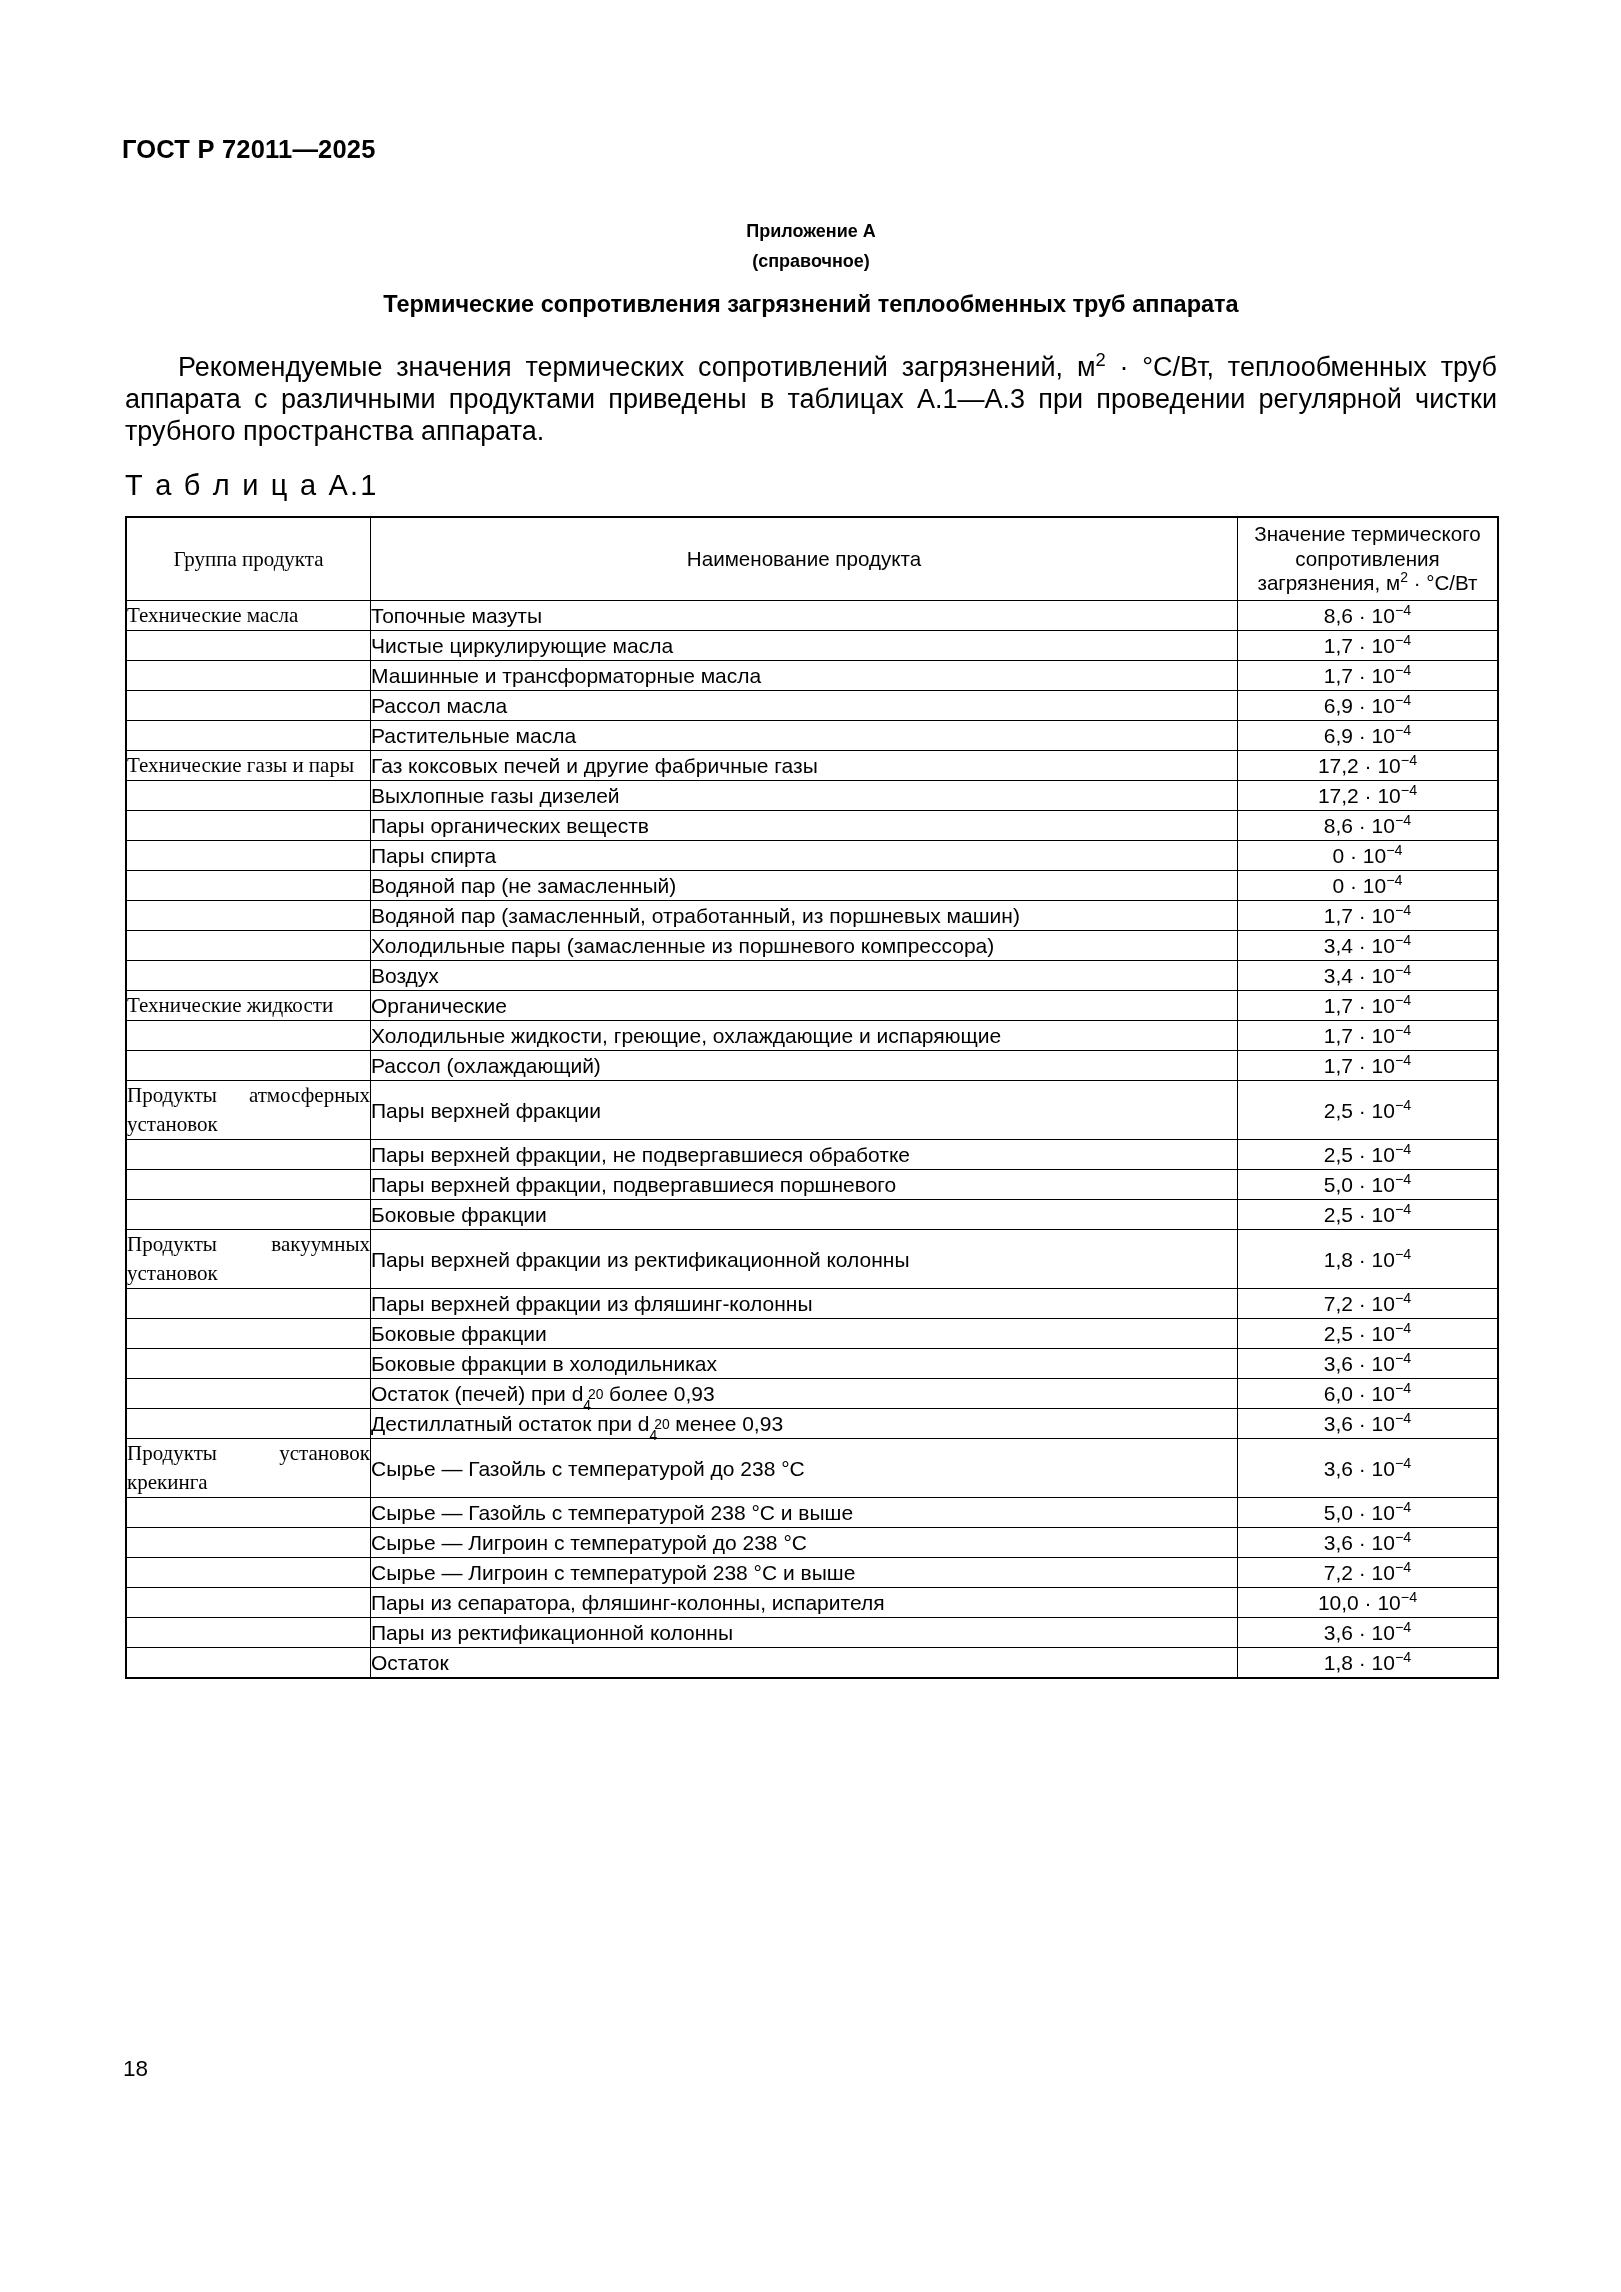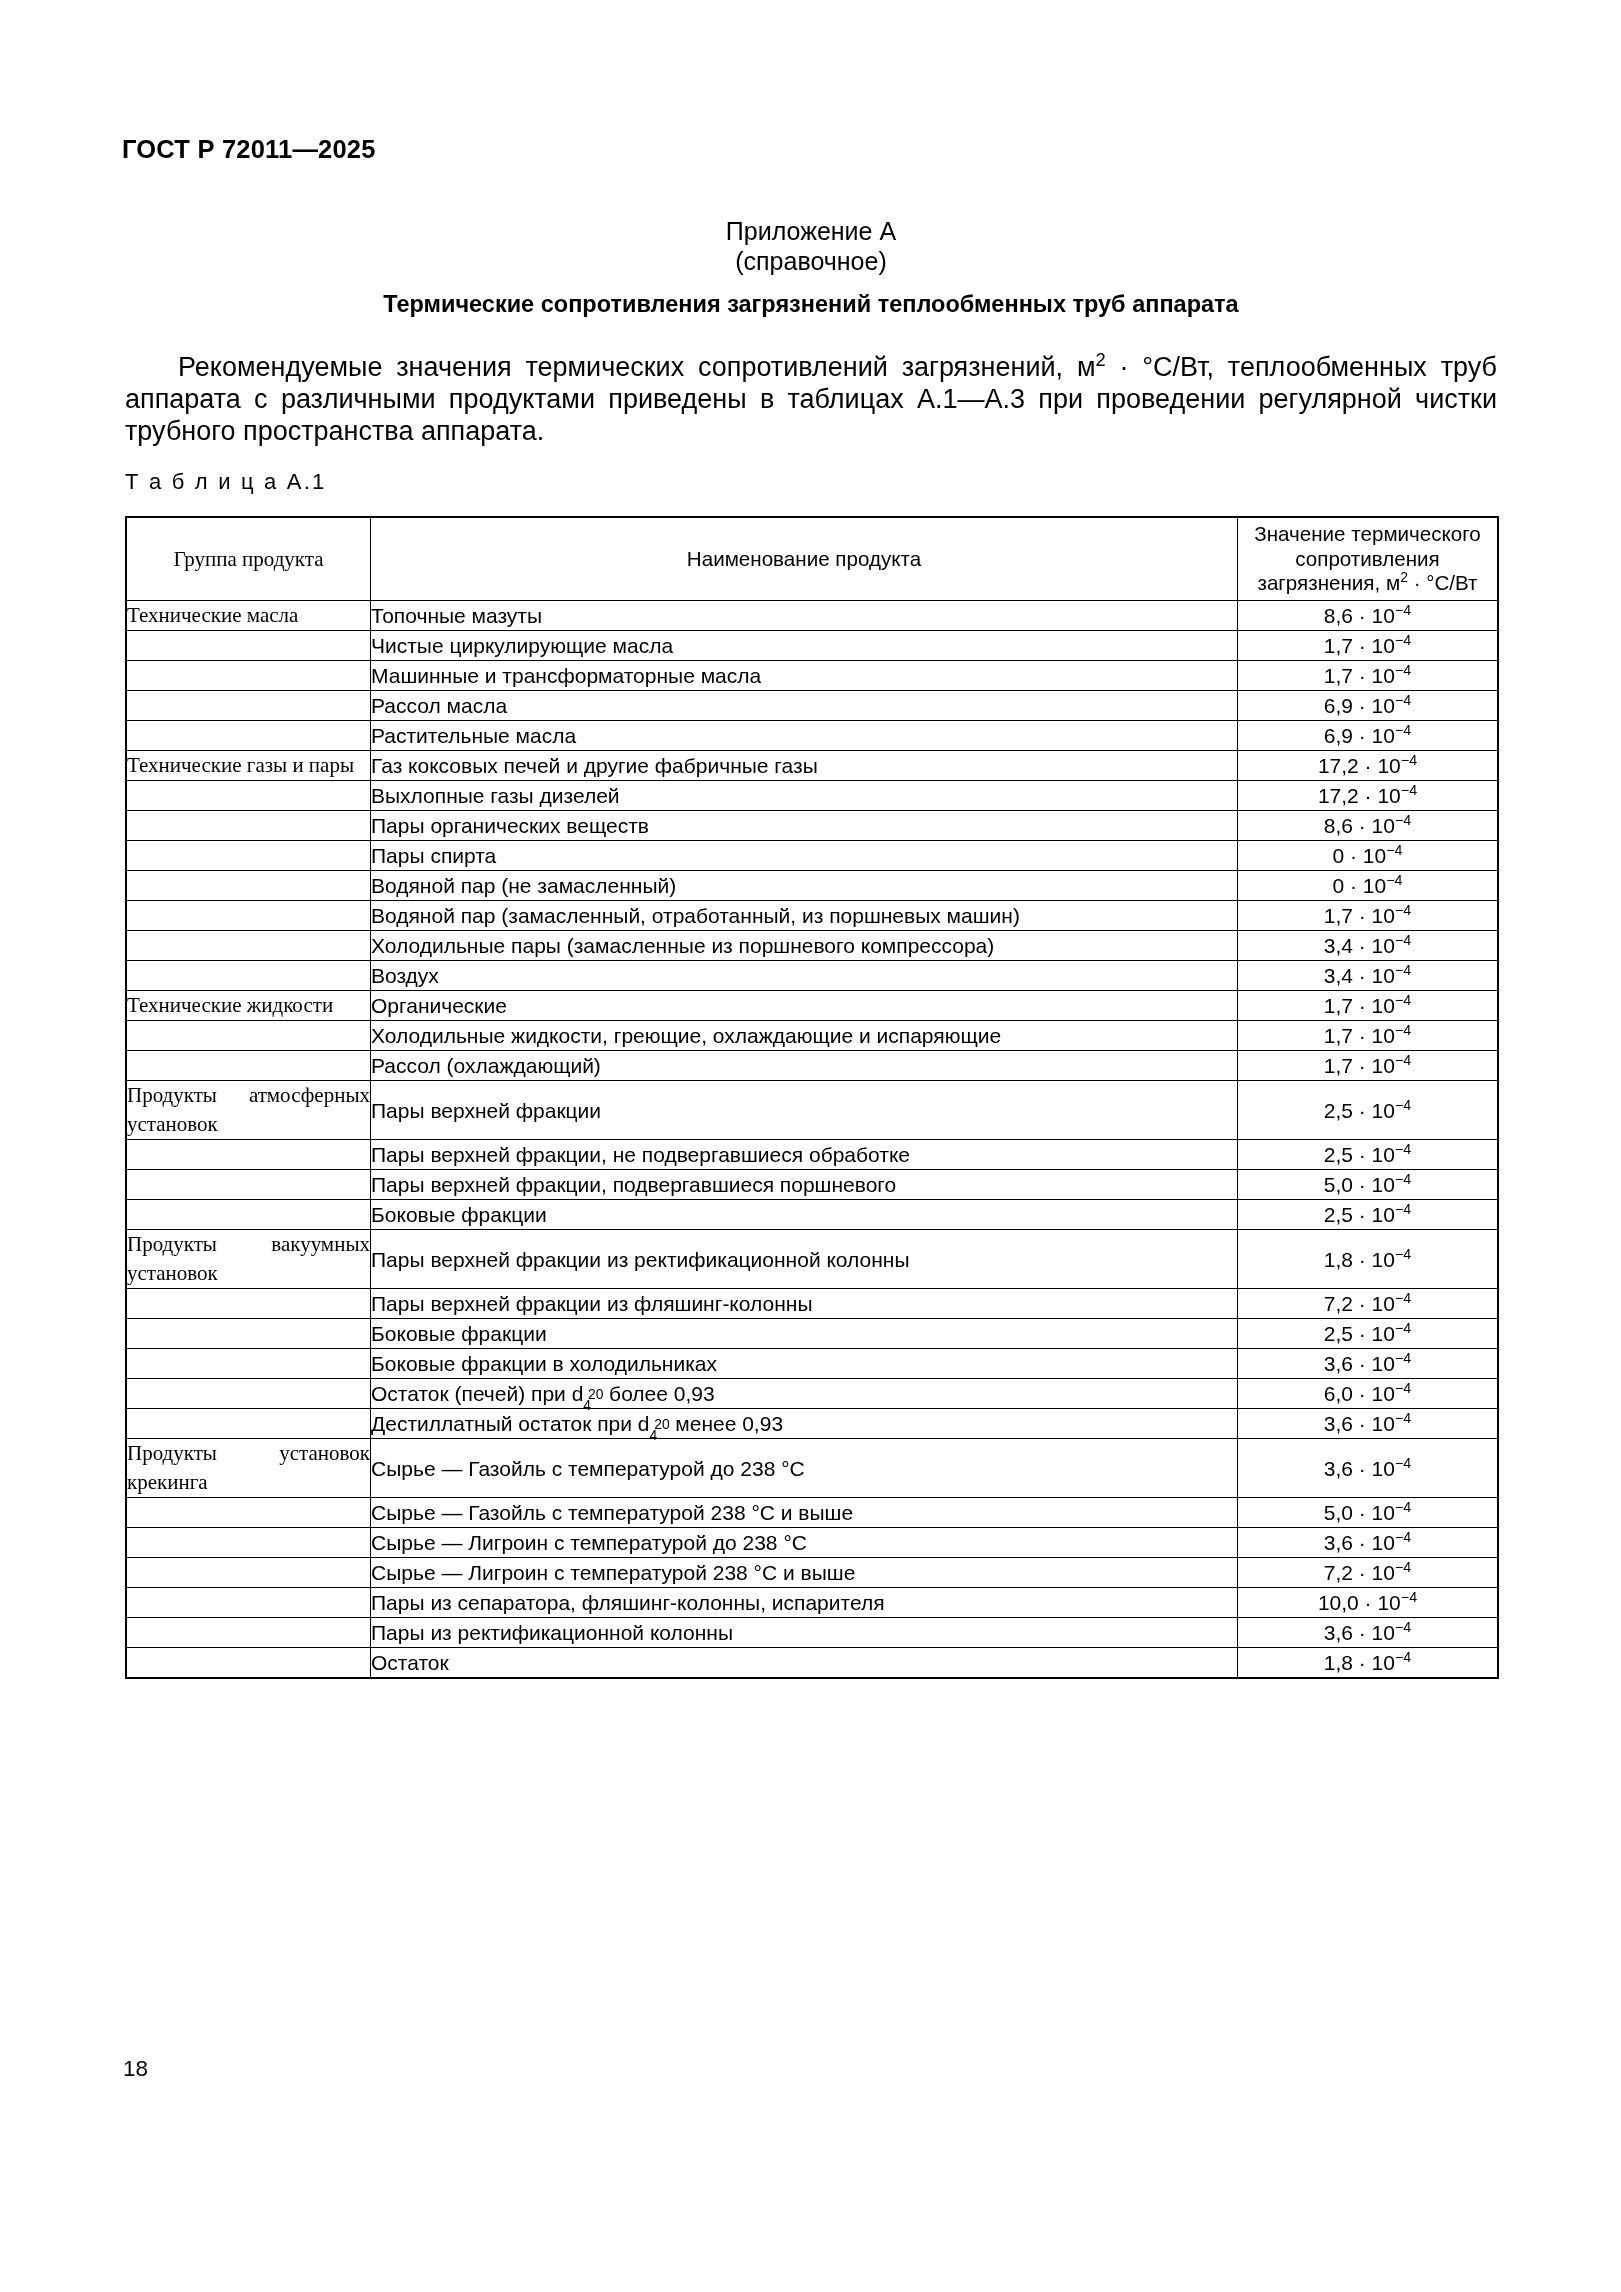--- a/index.html
+++ b/index.html
@@ -37,22 +37,22 @@
 
   
   .annex-block {
     position: absolute;
     left: 122px;
     top: 216px;
     width: 1378px;
     text-align: center;
   }
   .annex-line {
-    font-size: 25px;
-    font-weight: normal;
+    font-size: 18px;
+    font-weight: bold;
     line-height: 30px;
   }
 
   .annex-title {
     position: absolute;
     left: 122px;
     top: 290px;
     width: 1378px;
     text-align: center;
     font-size: 23.5px;
@@ -71,21 +71,21 @@
     text-align: justify;
     text-indent: 53px;
     text-justify: inter-word;
   }
 
   
   .table-caption {
     position: absolute;
     left: 125px;
     top: 469px;
-    font-size: 22px;
+    font-size: 29px;
     letter-spacing: 2.2px;
   }
 
   
   .tbl-wrap {
     position: absolute;
     left: 125px;
     top: 516px;
     width: 1372px;
   }

